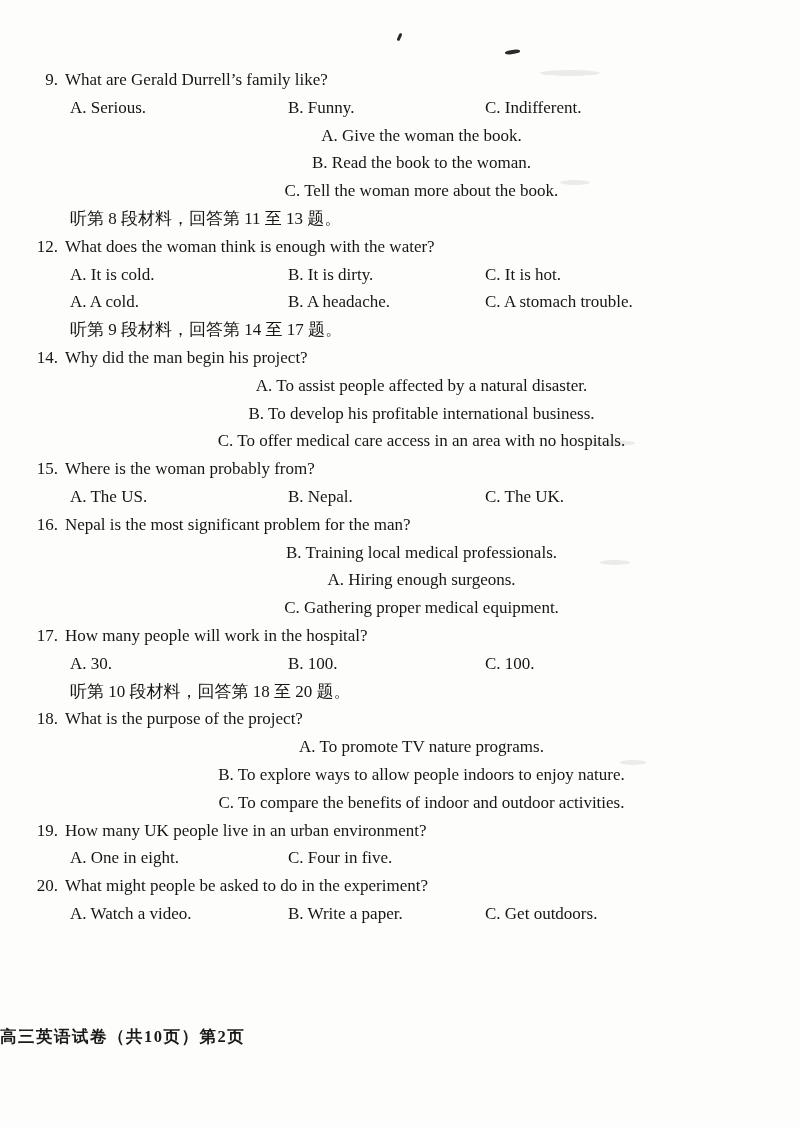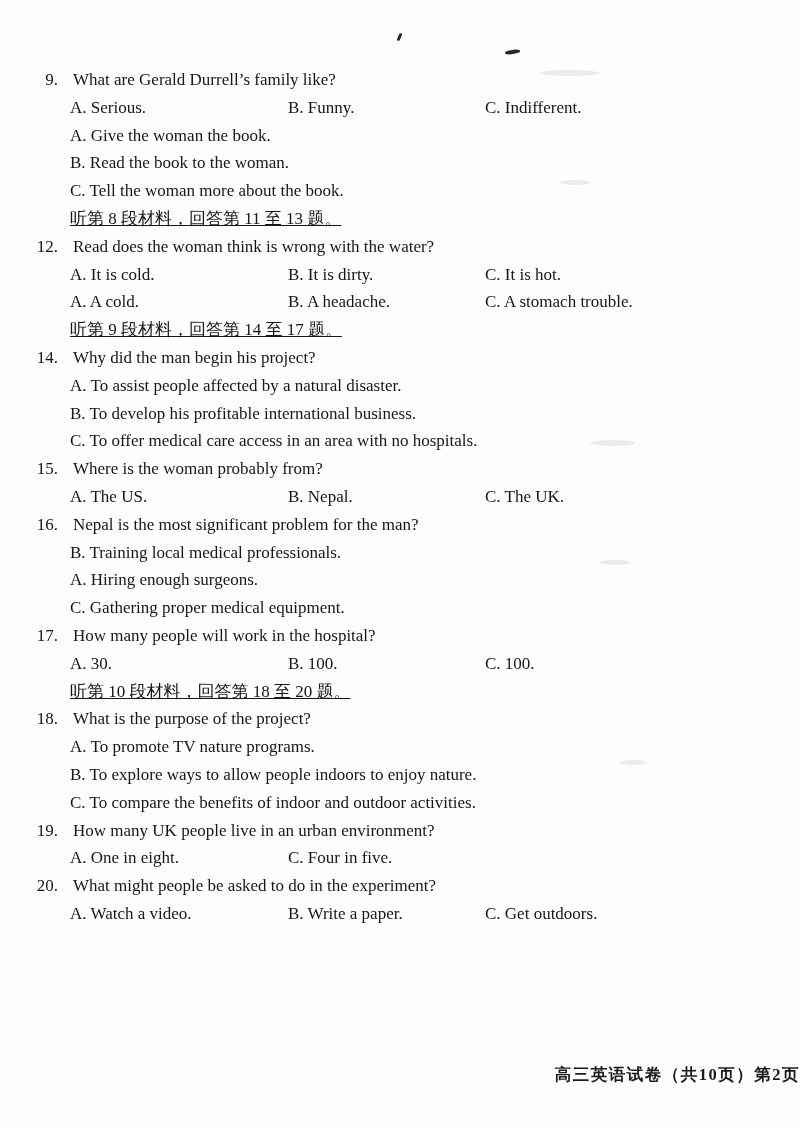--- a/index.html
+++ b/index.html
@@ -3,32 +3,32 @@
 <meta charset="utf-8">
 <style>
   html,body { margin:0; padding:0; background:#e8e8e8; }
   .page {
     position:relative; width:800px; height:1128px; margin:0 auto;
     background:#fdfdfc; overflow:hidden;
     font-family:"Liberation Serif","DejaVu Serif",serif;
     font-size:17px; color:#161616;
   }
   .content { position:absolute; left:33px; top:66px; width:740px; }
-  .line { line-height:27.8px; white-space:nowrap; }
+  .line { line-height:27.8px; white-space:nowrap;text-align:center; }
   .q-line { display:flex; line-height:27.8px; white-space:nowrap; }
   .q-num { flex:none; width:25px; text-align:right; }
-  .q-text { margin-left:15px; }
+  .q-text { margin-left:7px; }
   .opt-stack { padding-left:37px; }
   .opts-row {
     display:grid; grid-template-columns:218px 197px 1fr;
     padding-left:37px; line-height:27.8px; white-space:nowrap;
   }
-  .note { line-height:27.8px; padding-left:37px;text-decoration:underline; }
+  .note { line-height:27.8px; padding-left:37px; }
   .footer {
-    position:absolute; left:0; right:0; top:1064px; text-align:right;
+    position:absolute; left:0; right:0; top:1026px; text-align:left;
     font-weight:bold; font-size:16.5px; letter-spacing:1.5px; color:#1a1a1a;
   }
   
   .artifact { position:absolute; background:#2a2a2a; border-radius:2px; }
   .a1 { left:398px; top:33px; width:3px; height:8px; transform:rotate(25deg); }
   .a2 { left:505px; top:50px; width:15px; height:4px; transform:rotate(-8deg); border-radius:40%; }
   .smudge { position:absolute; background:#9a9a9a; opacity:.18; border-radius:50%; }
   .s1 { left:560px; top:180px; width:30px; height:5px; }
   .s2 { left:590px; top:440px; width:45px; height:6px; }
   .s3 { left:600px; top:560px; width:30px; height:5px; }
@@ -67,21 +67,21 @@
       <div class="line opt-stack">B. Read the book to the woman.</div>
       <div class="line opt-stack">C. Tell the woman more about the book.</div>
     </div>
 
     <div class="note">听第 8 段材料，回答第 11 至 13 题。</div>
 
 
     <div>
       <div class="q-line">
         <span class="q-num">12.</span>
-        <span class="q-text">Read does the woman think is wrong with the water?</span>
+        <span class="q-text">What does the woman think is enough with the water?</span>
       </div>
       <div class="opts-row">
         <span>A. It is cold.</span>
         <span>B. It is dirty.</span>
         <span>C. It is hot.</span>
       </div>
     </div>
 
     <div>
       <div class="opts-row">

